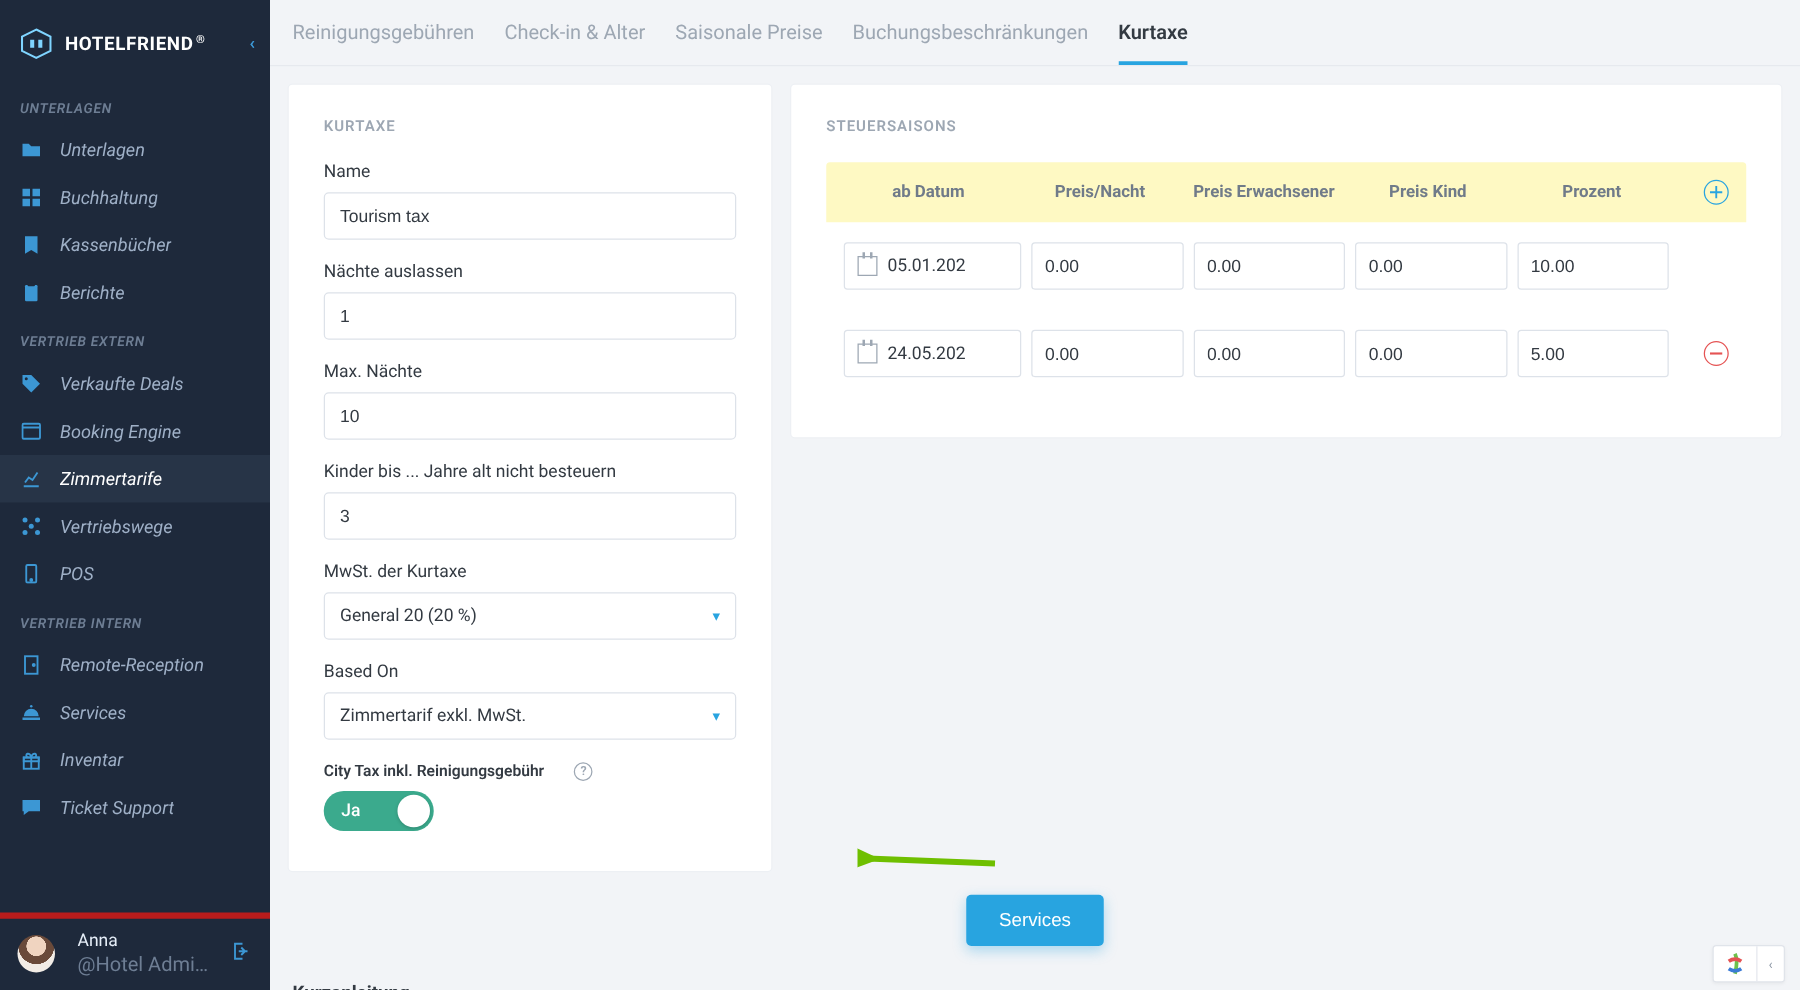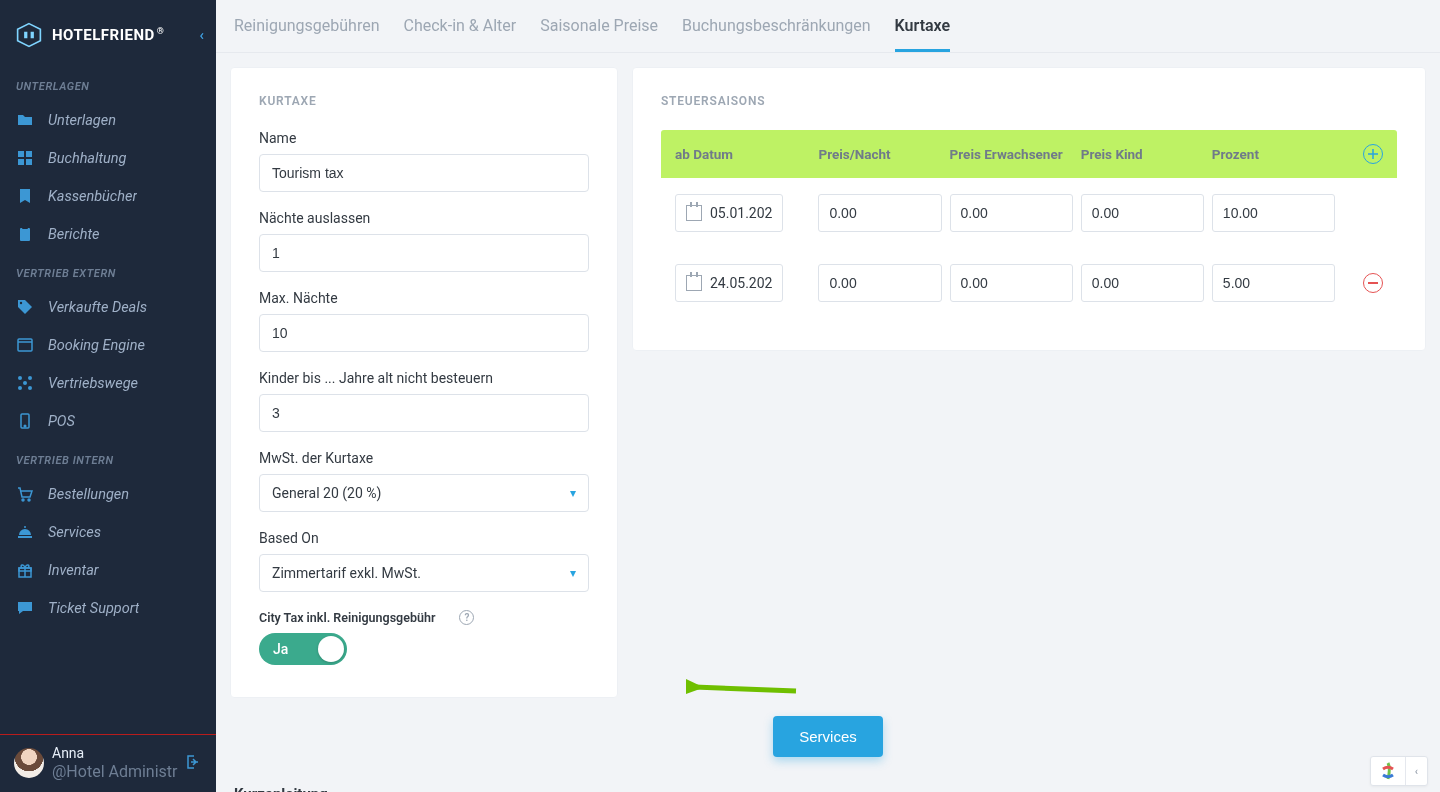--- a/index.html
+++ b/index.html
@@ -29,21 +29,21 @@
   .logo-cube svg{width:100%;height:100%;}
   .logo-text{font-weight:700;font-size:15px;letter-spacing:0.5px;}
   .logo-r{font-size:9px;vertical-align:super;margin-left:2px;}
   .collapse-chevrons{margin-left:auto;color:var(--sidebar-icon);font-size:14px;letter-spacing:-4px;cursor:pointer;}
   .nav-section-title{font-size:11px;font-weight:600;letter-spacing:0.6px;color:var(--sidebar-heading);padding:14px 16px 8px 16px;text-transform:uppercase;}
   .nav-item{display:flex;align-items:center;gap:14px;padding:10px 16px;font-size:14.5px;color:var(--sidebar-text);cursor:pointer;}
   .nav-item.active{background:var(--sidebar-bg2);color:#fff;}
   .nav-icon{width:18px;height:18px;display:flex;align-items:center;justify-content:center;color:var(--sidebar-icon);flex-shrink:0;}
   .nav-label{white-space:nowrap;overflow:hidden;text-overflow:ellipsis;}
   .sidebar-scroll{flex:1;overflow-y:auto;scrollbar-width:thin;scrollbar-color:#4a5a73 transparent;font-style:italic;}
-  .user-block{display:flex;align-items:center;gap:8px;padding:10px 14px;border-top:1px solid #b91c1c;}
+  .user-block{display:flex;align-items:center;gap:18px;padding:10px 14px;border-top:5px solid #b91c1c;}
   .avatar{width:30px;height:30px;border-radius:50%;background:radial-gradient(circle at 50% 30%,#f0d4c0 0 30%,#6a4a3a 31% 55%,#f2ece6 56% 100%);flex-shrink:0;}
   .user-text{display:flex;flex-direction:column;line-height:1.25;min-width:0;}
   .user-name{color:#e6eef8;font-size:14px;white-space:nowrap;overflow:hidden;text-overflow:ellipsis;}
   .user-role{color:var(--sidebar-heading);font-size:16px;white-space:nowrap;overflow:hidden;text-overflow:ellipsis;}
   .logout-icon{margin-left:auto;color:var(--sidebar-icon);}
   
   .main{flex:1;display:flex;flex-direction:column;overflow:hidden;}
   .tabs{display:flex;gap:24px;padding:16px 18px 0 18px;border-bottom:1px solid #e6e9ee;}
   .tab{padding:0 0 14px 0;font-size:16px;color:var(--text-light);cursor:pointer;border-bottom:3px solid transparent;}
   .tab.active{color:var(--text-dark);font-weight:600;border-bottom-color:var(--accent);}
@@ -60,26 +60,26 @@
   .finput, .fselect{width:100%;height:38px;border:1px solid var(--border);border-radius:4px;padding:0 12px;font-size:14px;color:var(--text-dark);background:#fff;}
   .fselect{display:flex;align-items:center;justify-content:space-between;cursor:pointer;}
   .chev{color:var(--accent);font-size:12px;}
   .toggle{width:88px;height:32px;border-radius:16px;background:var(--green);position:relative;display:flex;align-items:center;padding:0 14px;cursor:pointer;}
   .toggle-label{color:#fff;font-size:14px;font-weight:500;}
   .toggle-knob{position:absolute;right:3px;top:3px;width:26px;height:26px;border-radius:50%;background:#fff;box-shadow:0 1px 3px rgba(0,0,0,0.2);}
   
   .green-arrow{position:absolute;left:470px;top:620px;pointer-events:none;}
   
   .tax-table{width:100%;}
-  .th-row{display:grid;grid-template-columns:1.1fr 1fr 1fr 1fr 1fr 40px;background:#bef264;border-radius:3px 3px 0 0;padding:14px 14px;gap:8px;align-items:center;}
+  .th-row{display:grid;grid-template-columns:1.1fr 1fr 1fr 1fr 1fr 40px;background:#fef9c3;border-radius:3px 3px 0 0;padding:14px 14px;gap:8px;align-items:center;text-align:center;}
   .th{font-size:13.5px;font-weight:700;color:var(--text-med);}
   .add-circle{width:20px;height:20px;border:1.5px solid var(--accent);border-radius:50%;display:flex;align-items:center;justify-content:center;color:var(--accent);cursor:pointer;justify-self:end;}
   .td-row{display:grid;grid-template-columns:1.1fr 1fr 1fr 1fr 1fr 40px;padding:16px 14px;gap:8px;align-items:center;}
   .cell-input{height:38px;border:1px solid var(--border);border-radius:3px;padding:0 10px;font-size:14px;color:var(--text-dark);background:#fff;width:100%;}
-  .date-input{display:flex;align-items:center;gap:8px;width:108px;}
+  .date-input{display:flex;align-items:center;gap:8px;width:142px;}
   .date-icon{width:16px;height:16px;border:1.5px solid var(--text-light);position:relative;flex-shrink:0;}
   .date-icon::before,.date-icon::after{content:"";position:absolute;top:-4px;width:2px;height:5px;background:var(--text-light);}
   .date-icon::before{left:3px}.date-icon::after{right:3px}
   .remove-circle{width:20px;height:20px;border:1.5px solid var(--red);border-radius:50%;display:flex;align-items:center;justify-content:center;color:var(--red);cursor:pointer;justify-self:end;}
   .save-row{display:flex;justify-content:center;padding:18px 0 24px 0;}
   .save-btn{background:var(--accent);color:#fff;border:none;border-radius:4px;padding:12px 26px;font-size:15px;font-weight:500;cursor:pointer;box-shadow:0 4px 10px rgba(40,164,224,0.35);}
   .quick-guide{font-size:15px;font-weight:700;color:var(--text-dark);padding:4px 4px 0 4px;}
   .corner-widget{position:absolute;right:12px;bottom:6px;display:flex;align-items:center;gap:0;background:#fff;border:1px solid #e0e4ea;border-radius:3px;box-shadow:0 1px 3px rgba(0,0,0,0.05);}
   .cw-logo{width:34px;height:28px;display:flex;align-items:center;justify-content:center;}
   .cw-chev{width:22px;height:28px;display:flex;align-items:center;justify-content:center;border-left:1px solid #e5e8ee;color:#8b95a3;font-size:11px;cursor:pointer;}
@@ -153,20 +153,28 @@
         </div>
         <div class="nav-item">
           <span class="nav-icon">
             <svg width="16" height="16" viewBox="0 0 16 16" fill="none" stroke="currentColor" stroke-width="1.5">
               <rect x="1" y="2" width="14" height="12" rx="1"></rect>
               <path d="M1 5h14"></path>
             </svg>
           </span>
           <span class="nav-label">Booking Engine</span>
         </div>
+        <div class="nav-item active">
+          <span class="nav-icon">
+            <svg width="16" height="16" viewBox="0 0 16 16" fill="none" stroke="currentColor" stroke-width="1.5">
+              <path d="M2 14h12M3 11l3-4 3 2 4-6"></path>
+            </svg>
+          </span>
+          <span class="nav-label">Zimmertarife</span>
+        </div>
         <div class="nav-item">
           <span class="nav-icon">
             <svg width="16" height="16" viewBox="0 0 16 16" fill="currentColor">
               <circle cx="3" cy="3" r="2"></circle>
               <circle cx="13" cy="3" r="2"></circle>
               <circle cx="3" cy="13" r="2"></circle>
               <circle cx="13" cy="13" r="2"></circle>
               <circle cx="8" cy="8" r="2"></circle>
             </svg>
           </span>
@@ -178,26 +186,25 @@
               <rect x="4" y="1" width="8" height="14" rx="1"></rect>
               <circle cx="8" cy="13" r="0.8" fill="currentColor"></circle>
             </svg>
           </span>
           <span class="nav-label">POS</span>
         </div>
         <div class="nav-section-title">VERTRIEB INTERN</div>
         <div class="nav-item">
           <span class="nav-icon">
             <svg width="16" height="16" viewBox="0 0 16 16" fill="none" stroke="currentColor" stroke-width="1.5">
-              <path d="M1 2h2l2 9h8l2-6H4"></path>
-              <circle cx="6" cy="14" r="1" fill="currentColor"></circle>
-              <circle cx="12" cy="14" r="1" fill="currentColor"></circle>
-            </svg>
-          </span>
-          <span class="nav-label">Bestellungen</span>
+              <rect x="3" y="1" width="10" height="14"></rect>
+              <circle cx="10" cy="8" r="0.8" fill="currentColor"></circle>
+            </svg>
+          </span>
+          <span class="nav-label">Remote-Reception</span>
         </div>
         <div class="nav-item">
           <span class="nav-icon">
             <svg width="16" height="16" viewBox="0 0 16 16" fill="currentColor">
               <path d="M2 11a6 6 0 0112 0H2zm-1 1h14v2H1z"></path>
               <circle cx="8" cy="3" r="1"></circle>
             </svg>
           </span>
           <span class="nav-label">Services</span>
         </div>

